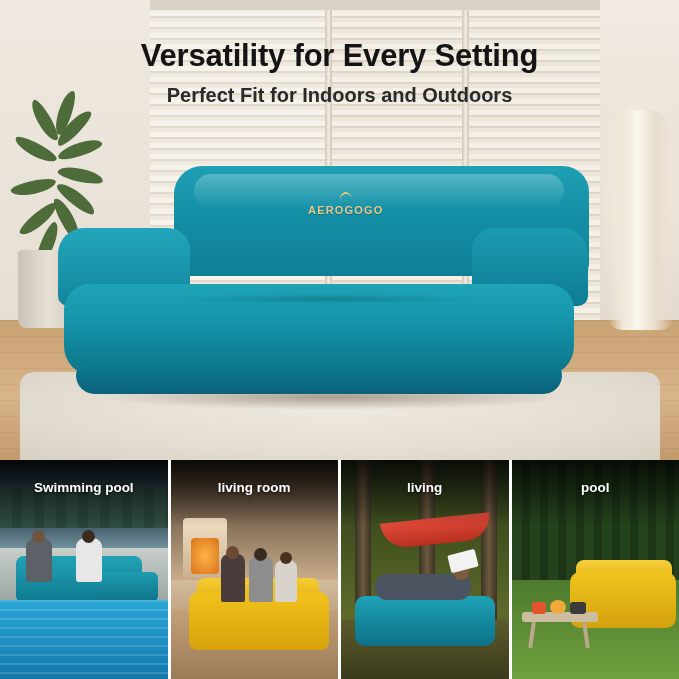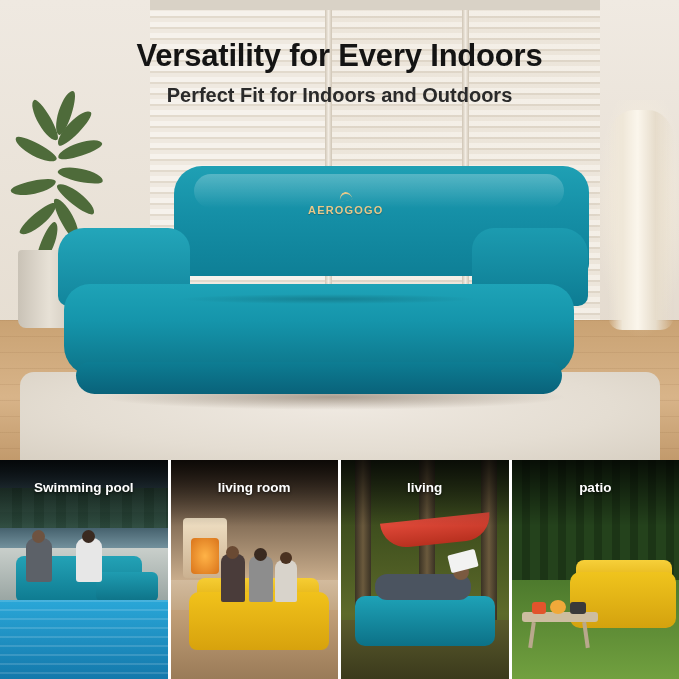--- a/index.html
+++ b/index.html
@@ -312,21 +312,21 @@
       <div class="sofa-arm-right"></div>
       <div class="sofa-seat"></div>
       <div class="sofa-seat-crease"></div>
       <div class="sofa-base"></div>
       <div class="logo">
         <span class="logo-swoosh"></span>
         <span>AEROGOGO</span>
       </div>
     </div>
 
-    <div class="hero-title">Versatility for Every Indoors</div>
+    <div class="hero-title">Versatility for Every Setting</div>
     <div class="hero-sub">Perfect Fit for Indoors and Outdoors</div>
   </div>
 
   <div class="strip">
 
     <div class="cell">
       <div class="c1-bg"></div>
       <div class="c1-sky"></div>
       <div class="c1-trees"></div>
       <div class="c1-deck"></div>
@@ -381,17 +381,17 @@
       <div class="c4-lawn"></div>
       <div class="c4-sofa-back"></div>
       <div class="c4-sofa"></div>
       <div class="c4-table"></div>
       <div class="c4-tleg1"></div>
       <div class="c4-tleg2"></div>
       <div class="c4-food1"></div>
       <div class="c4-food2"></div>
       <div class="c4-food3"></div>
       <div class="cell-top-fade"></div>
-      <div class="cell-label">patio</div>
+      <div class="cell-label">pool</div>
     </div>
 
   </div>
 </div>
 
 </body></html>

